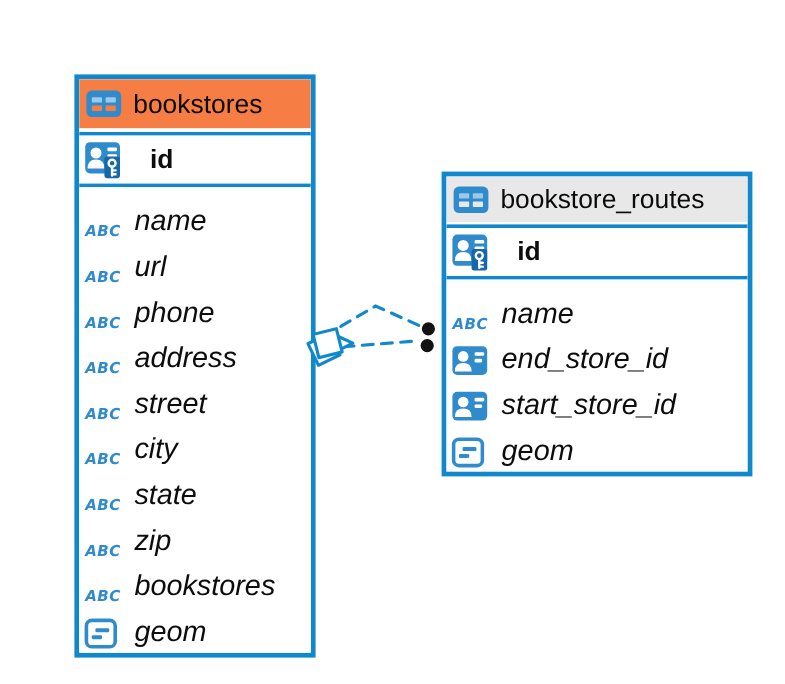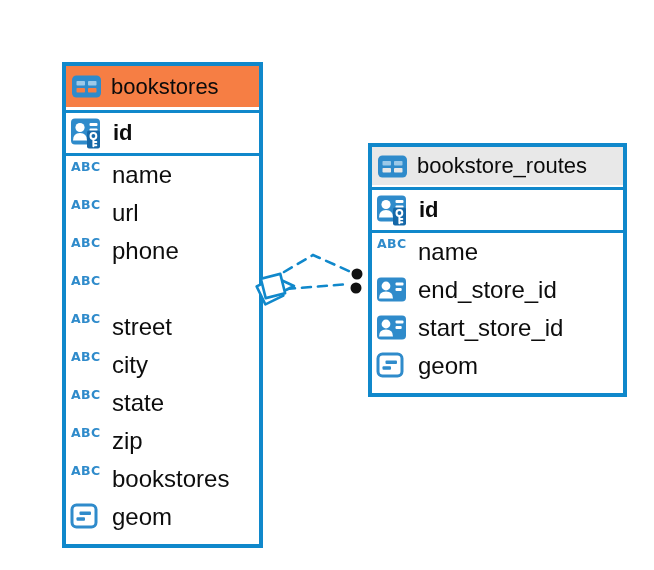--- a/index.html
+++ b/index.html
@@ -25,29 +25,29 @@
     padding:0 6px 0 5px;
     height:41px;
   }
   .t1 .hdr{height:38px;}
   .hdr-gap{height:3px;background:#fff;}
   .t1 .hdr-gap{height:2px;}
   .sep{height:3px;background:var(--accent-blue);}
   .htitle{font-size:22px;color:#0b0b0b;white-space:nowrap;}
 
   .pkrow{
-    display:flex;align-items:center;gap:8px;
+    display:flex;align-items:center;gap:20px;
     height:40px;padding:0 6px 0 4px;background:#fff;
   }
   .pkname{font-size:22px;font-weight:700;}
 
   .cols{padding:5px 0 3px 0;background:#fff;}
   .row{
-    display:flex;align-items:flex-start;gap:8px;
-    height:38px;padding:0 6px 0 4px;white-space:nowrap;
+    display:flex;align-items:flex-end;gap:8px;
+    height:38px;padding:0 6px 0 4px;white-space:nowrap;font-style:italic;
   }
   .cicon{width:34px;display:flex;align-items:center;justify-content:flex-start;flex:none;}
   .hicon,.pkicon{display:flex;align-items:center;flex:none;}
   .cname{font-size:24px;}
 
   .abc{
     font-family:"DejaVu Sans",sans-serif;
     font-weight:800;font-size:12.5px;line-height:1;
     letter-spacing:0.4px;color:var(--icon-blue);
     display:inline-block;padding-left:1px;
@@ -111,20 +111,21 @@
     <div class="row">
       <span class="cicon">
           <span class="abc">ABC</span>
         </span>
       <span class="cname">phone</span>
     </div>
     <div class="row">
       <span class="cicon">
           <span class="abc">ABC</span>
         </span>
+      <span class="cname">address</span>
     </div>
     <div class="row">
       <span class="cicon">
           <span class="abc">ABC</span>
         </span>
       <span class="cname">street</span>
     </div>
     <div class="row">
       <span class="cicon">
           <span class="abc">ABC</span>

